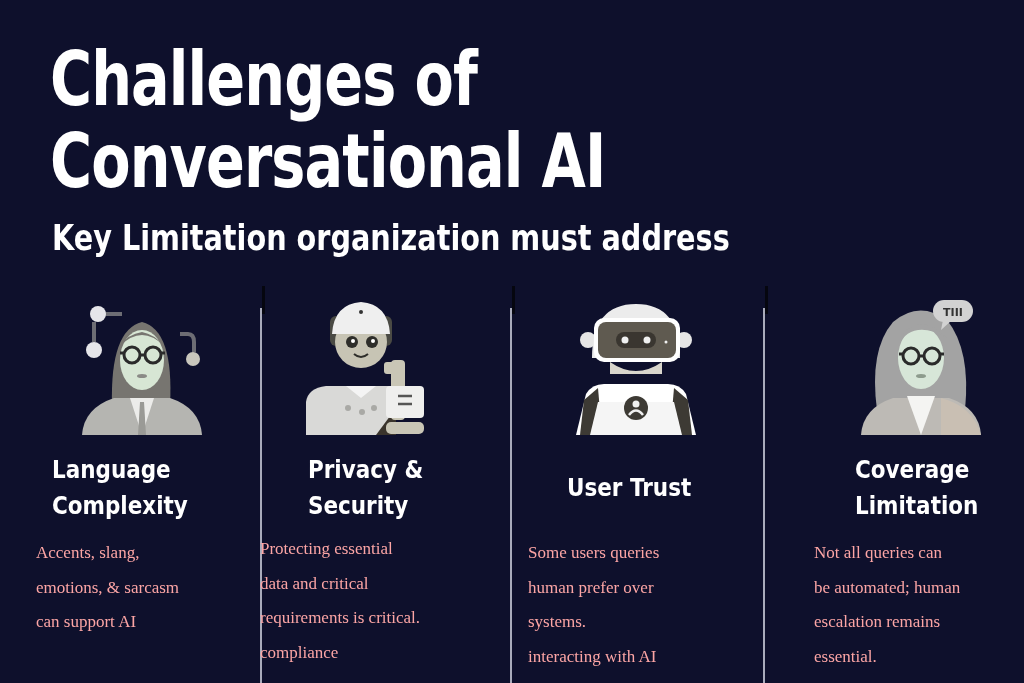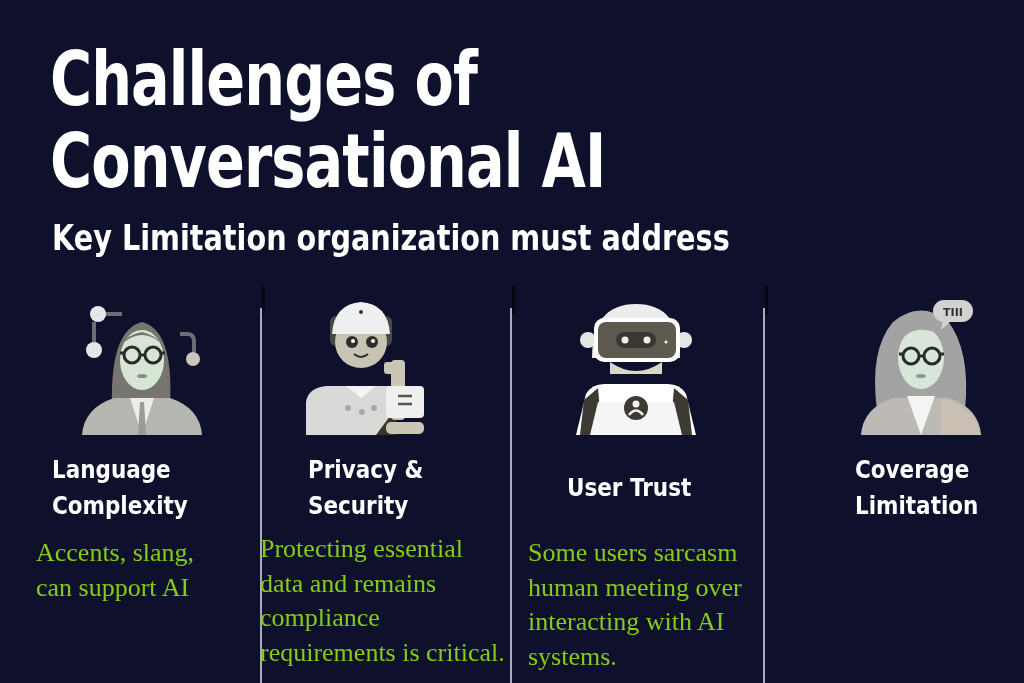--- a/index.html
+++ b/index.html
@@ -4,21 +4,21 @@
 <style>
   html,body{margin:0;padding:0;}
   body{width:1024px;height:683px;background:#0e102c;overflow:hidden;position:relative;color:#fff;}
   .title{position:absolute;left:50px;top:38px;font-family:"DejaVu Sans Condensed","DejaVu Sans",sans-serif;font-weight:bold;font-size:74px;line-height:82px;letter-spacing:-1px;transform:scaleX(0.86);transform-origin:left top;white-space:nowrap;}
   .subtitle{position:absolute;left:52px;top:216px;font-family:"DejaVu Sans","Liberation Sans",sans-serif;font-weight:bold;font-size:35px;line-height:44px;transform:scaleX(0.82);transform-origin:left top;white-space:nowrap;}
   .divider{position:absolute;top:308px;bottom:0;width:2px;background:#a9abbb;}
   .divider::before{content:"";position:absolute;left:2px;top:-22px;width:3px;height:28px;background:#05060f;}
   .col{position:absolute;top:290px;height:393px;}
   .illus{position:absolute;top:0;left:50%;transform:translateX(-50%);width:160px;height:150px;}
   .head{position:absolute;font-family:"DejaVu Sans","Liberation Sans",sans-serif;font-weight:bold;font-size:25px;line-height:36px;transform:scaleX(0.86);transform-origin:left top;white-space:nowrap;}
-  .desc{position:absolute;font-family:"Liberation Serif","DejaVu Serif",serif;font-size:26px;line-height:34.5px;color:#84cc16;white-space:nowrap;}
+  .desc{position:absolute;font-family:"Liberation Serif","DejaVu Serif",serif;font-size:17px;line-height:34.5px;color:#fca5a5;white-space:nowrap;}
 </style>
 </head>
 <body>
 
 <div>
 
   <div class="title">
     <div>Challenges of</div>
     <div>Conversational AI</div>
   </div>
@@ -44,20 +44,21 @@
       <path d="M20 145 Q22 118 52 108 H108 Q138 118 140 145 Z" fill="#b5b5b1"></path>
       <path d="M68 108 L80 145 L92 108 Z" fill="#ececea"></path>
       <path d="M78 112 H82 L84 145 H76 Z" fill="#9a9a96"></path>
     </svg>
     <div class="head" style="left:52px;top:162px;">
       <div>Language</div>
       <div>Complexity</div>
     </div>
     <div class="desc" style="left:36px;top:246px;">
       <div>Accents, slang,</div>
+      <div>emotions, &amp; sarcasm</div>
       <div>can support AI</div>
     </div>
   </div>
 
   <div class="col" style="left:250px;width:232px;">
     <svg class="illus" viewBox="0 0 160 150">
       <rect x="44" y="26" width="12" height="30" rx="6" fill="#4a4a44"></rect>
       <rect x="94" y="26" width="12" height="30" rx="6" fill="#4a4a44"></rect>
       <circle cx="75" cy="52" r="26" fill="#c7c4b4"></circle>
       <path d="M46 44 Q48 14 75 12 Q102 14 104 44 Z" fill="#efefef"></path>
@@ -78,23 +79,23 @@
       <rect x="100" y="96" width="38" height="32" rx="4" fill="#efefee"></rect>
       <path d="M112 106 H126 M112 114 H126" stroke="#555" stroke-width="2.5"></path>
       <rect x="100" y="132" width="38" height="12" rx="5" fill="#c9c6b6"></rect>
     </svg>
     <div class="head" style="left:58px;top:162px;">
       <div>Privacy &amp;</div>
       <div>Security</div>
     </div>
     <div class="desc" style="left:10px;top:242px;">
       <div>Protecting essential</div>
-      <div>data and remains</div>
+      <div>data and critical</div>
+      <div>requirements is critical.</div>
       <div>compliance</div>
-      <div>requirements is critical.</div>
     </div>
   </div>
 
   <div class="col" style="left:512px;width:251px;">
     <svg class="illus" viewBox="0 0 160 150">
       <circle cx="30" cy="50" r="8" fill="#e6e6e6"></circle>
       <circle cx="126" cy="50" r="8" fill="#e6e6e6"></circle>
       <path d="M34 68 Q34 14 78 14 Q122 14 122 68 Z" fill="#ececec"></path>
       <rect x="36" y="28" width="86" height="44" rx="10" fill="#ffffff"></rect>
       <rect x="40" y="32" width="78" height="36" rx="8" fill="#5f5a50"></rect>
@@ -108,24 +109,24 @@
       <path d="M130 110 L116 98 L112 145 H134 Z" fill="#3d3a34"></path>
       <path d="M32 145 L40 112 H116 L124 145 Z" fill="#f5f5f5"></path>
       <circle cx="78" cy="118" r="12" fill="#3d3a34"></circle>
       <circle cx="78" cy="114" r="3.5" fill="#f0f0f0"></circle>
       <path d="M71 125 Q78 116 85 125" stroke="#f0f0f0" stroke-width="2.5" fill="none"></path>
     </svg>
     <div class="head" style="left:55px;top:180px;">
       <div>User Trust</div>
     </div>
     <div class="desc" style="left:16px;top:246px;">
-      <div>Some users sarcasm</div>
-      <div>human meeting over</div>
+      <div>Some users queries</div>
+      <div>human prefer over</div>
+      <div>systems.</div>
       <div>interacting with AI</div>
-      <div>systems.</div>
     </div>
   </div>
 
   <div class="col" style="left:765px;width:259px;margin-left:40px;">
     <svg class="illus" style="left:118px;" viewBox="0 0 160 150">
       <path d="M34 120 Q26 60 50 32 Q76 10 104 30 Q128 60 122 120 Z" fill="#a3a3a3"></path>
       <ellipse cx="78" cy="68" rx="23" ry="31" fill="#d7e6d8"></ellipse>
       <path d="M54 56 Q70 28 104 48 Q90 34 78 34 Q60 36 54 56Z" fill="#a3a3a3"></path>
       <circle cx="68" cy="66" r="8" fill="none" stroke="#2a2a2a" stroke-width="3"></circle>
       <circle cx="89" cy="66" r="8" fill="none" stroke="#2a2a2a" stroke-width="3"></circle>
@@ -135,15 +136,21 @@
       <path d="M98 108 Q130 116 138 145 H98 Z" fill="#c9bfb3"></path>
       <path d="M64 106 L78 145 L92 106 Z" fill="#f4f4f2"></path>
       <rect x="90" y="10" width="40" height="22" rx="11" fill="#d2d2d2"></rect>
       <path d="M100 30 L98 40 L108 31 Z" fill="#d2d2d2"></path>
       <text x="110" y="26" text-anchor="middle" font-family="DejaVu Sans, sans-serif" font-weight="bold" font-size="11" fill="#333">TIII</text>
     </svg>
     <div class="head" style="left:50px;top:162px;">
       <div>Coverage</div>
       <div>Limitation</div>
     </div>
+    <div class="desc" style="left:9px;top:246px;">
+      <div>Not all queries can</div>
+      <div>be automated; human</div>
+      <div>escalation remains</div>
+      <div>essential.</div>
+    </div>
   </div>
 
 </div>
 
 </body></html>

